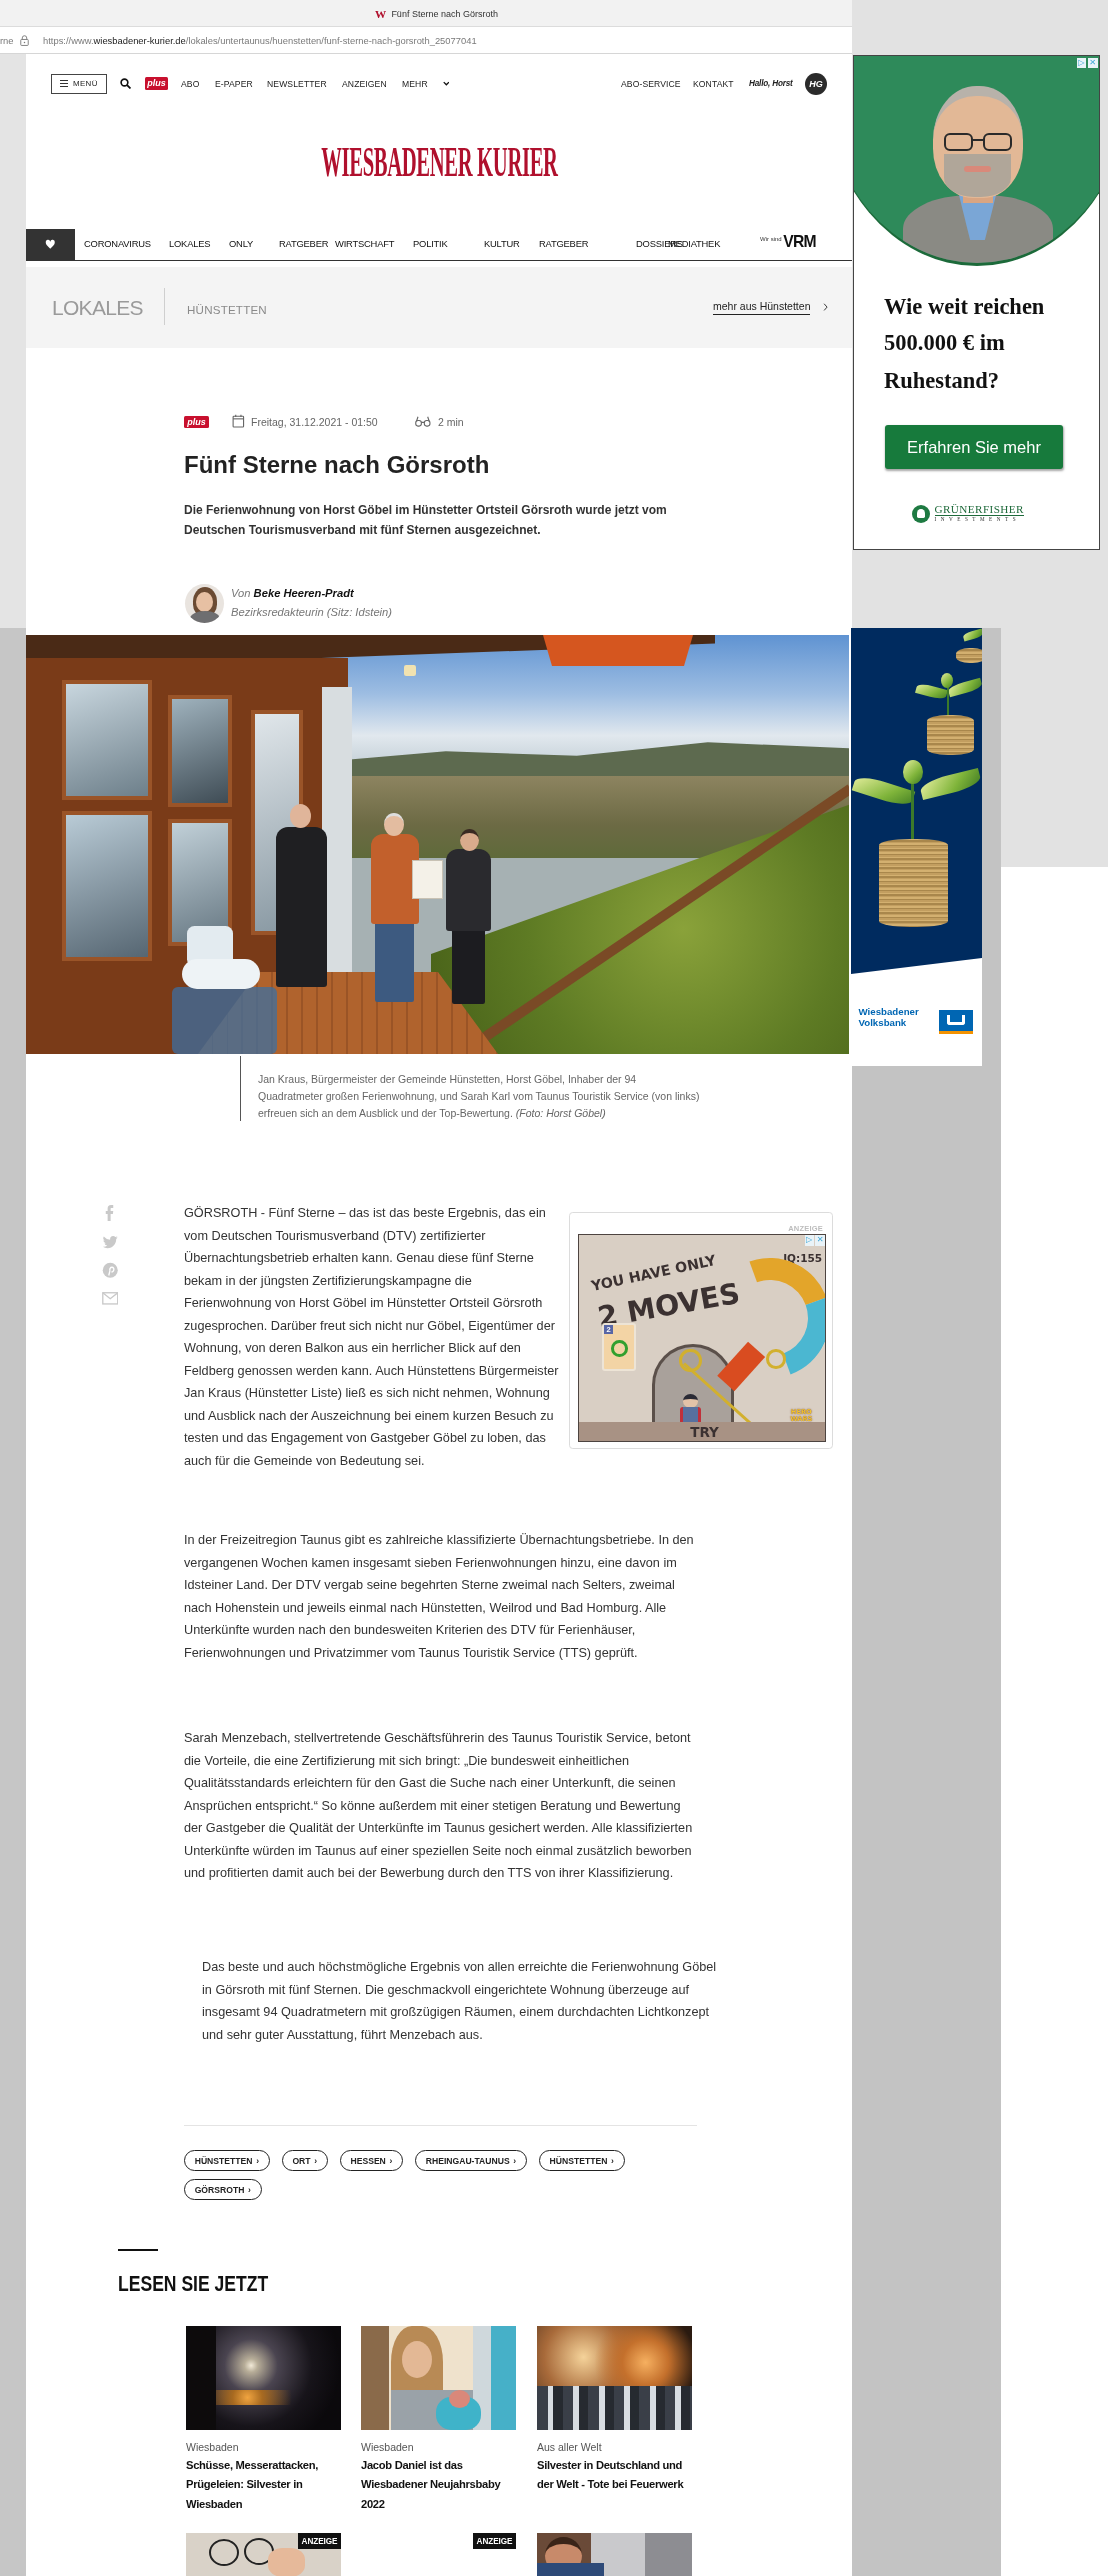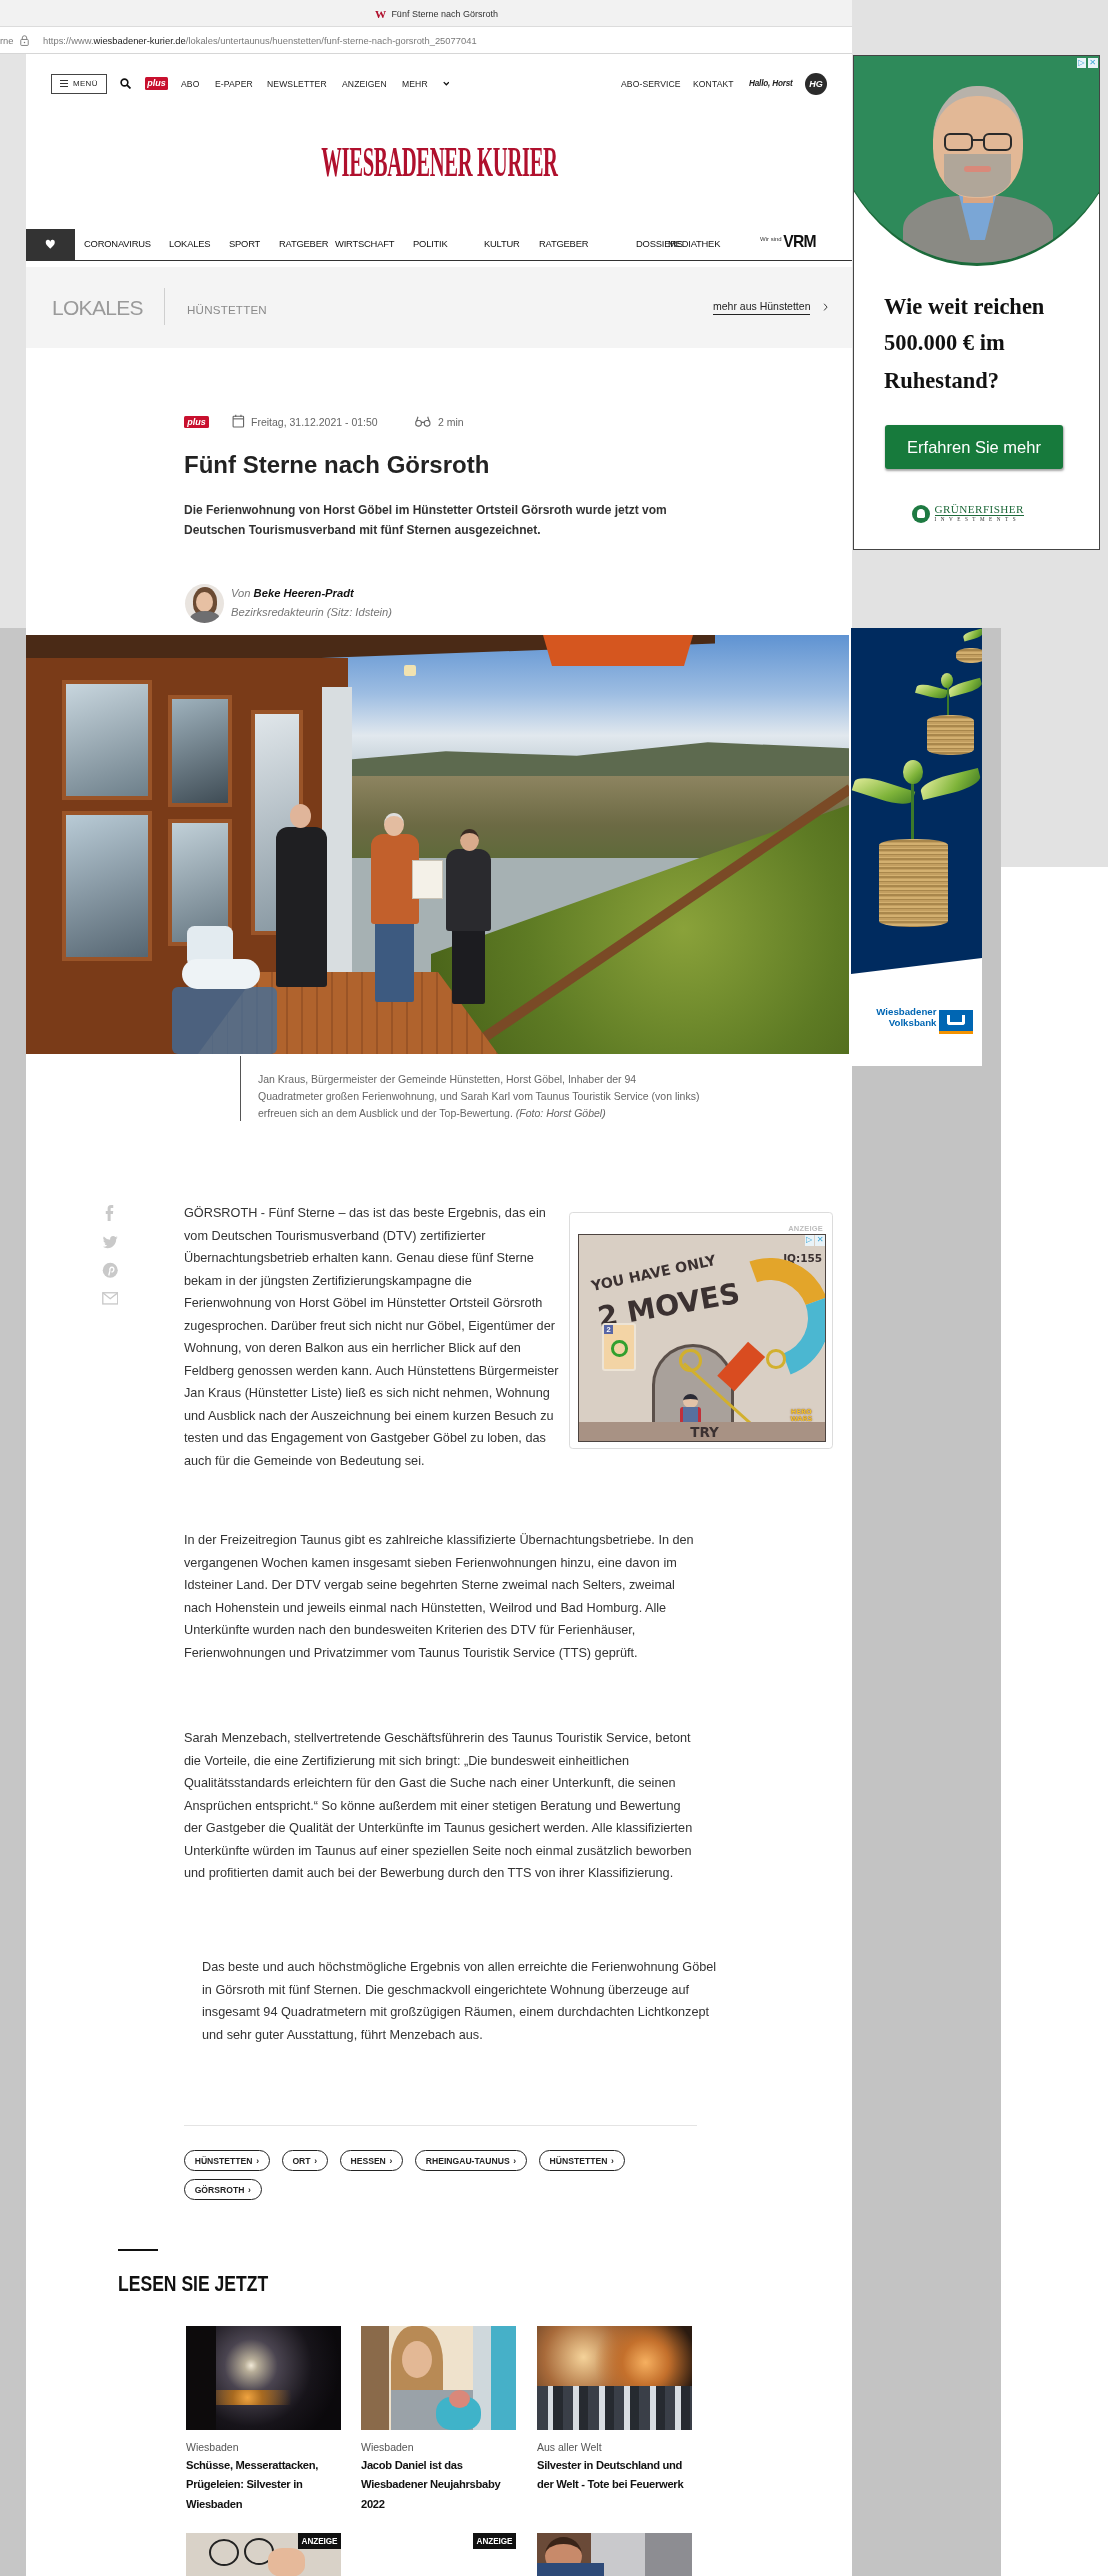--- a/index.html
+++ b/index.html
@@ -155,21 +155,21 @@
 <div class="abs navbar"></div>
 <div class="abs heartbox">
   <span>
       <svg width="10.5" height="10.5" viewBox="0 0 14 14">
         <path d="M7 13C3 9.5 1 7.5 1 4.8A3 3 0 0 1 7 3.5a3 3 0 0 1 6 1.3C13 7.5 11 9.5 7 13z" fill="#fff"></path>
       </svg>
     </span>
 </div>
 <span class="abs navitem" style="left:84px">CORONAVIRUS</span>
 <span class="abs navitem" style="left:169px">LOKALES</span>
-<span class="abs navitem" style="left:229px">SPORT</span>
+<span class="abs navitem" style="left:229px">ONLY</span>
 <span class="abs navitem" style="left:279px">RATGEBER</span>
 <span class="abs navitem" style="left:335px">WIRTSCHAFT</span>
 <span class="abs navitem" style="left:413px">POLITIK</span>
 <span class="abs navitem" style="left:484px">KULTUR</span>
 <span class="abs navitem" style="left:539px">RATGEBER</span>
 <span class="abs navitem" style="left:636px">DOSSIERS</span>
 <span class="abs navitem" style="left:668px">MEDIATHEK</span>
 <div class="abs" style="left:760px;top:234px;display:flex;align-items:flex-start;gap:1.5px;white-space:nowrap">
   <span style="font-size:6px;color:#333;margin-top:1.5px">Wir sind</span>
   <span style="font-size:15.7px;font-weight:bold;color:#111;letter-spacing:-0.7px;line-height:16.5px">VRM</span>
@@ -437,21 +437,21 @@
   <div class="abs leaf" style="left:65px;top:58px;width:31px;height:10.5px;transform:rotate(15deg)"></div>
   <div class="abs leaf" style="left:97px;top:54px;width:34px;height:10.5px;transform:rotate(-15deg)"></div>
   <div class="abs" style="left:96px;top:52px;width:2.2px;height:36px;background:#3c7a2a"></div>
   <div class="abs leaf" style="left:90px;top:45px;width:12px;height:15px;border-radius:50%"></div>
   <div class="abs coins" style="left:76px;top:87px;width:47px;height:40px"></div>
   <div class="abs leaf" style="left:1.5px;top:154px;width:61px;height:18px;transform:rotate(18deg)"></div>
   <div class="abs leaf" style="left:69px;top:147px;width:61px;height:18px;transform:rotate(-14deg)"></div>
   <div class="abs" style="left:60px;top:150px;width:3px;height:63px;background:#3c7a2a"></div>
   <div class="abs leaf" style="left:52px;top:132px;width:19.5px;height:24px;border-radius:50%"></div>
   <div class="abs coins" style="left:28px;top:211px;width:69px;height:88px"></div>
-  <div class="abs" style="left:7.5px;top:378px;width:78px;text-align:right;font-weight:bold;font-size:9.7px;line-height:11.2px;color:#0066b3">
+  <div class="abs" style="left:7.5px;top:378px;width:78px;text-align:left;font-weight:bold;font-size:9.7px;line-height:11.2px;color:#0066b3">
     <div>Wiesbadener</div>
     <div>Volksbank</div>
   </div>
   <div class="abs" style="left:88px;top:382px;width:34px;height:24px;background:#0066b3;border-bottom:3.7px solid #f39200">
     <div class="abs" style="left:7.5px;top:4.5px;width:18px;height:10.5px;border:3px solid #fff;border-top:none;border-radius:0 0 3px 3px"></div>
   </div>
 </div>
 
 
 </body></html>

